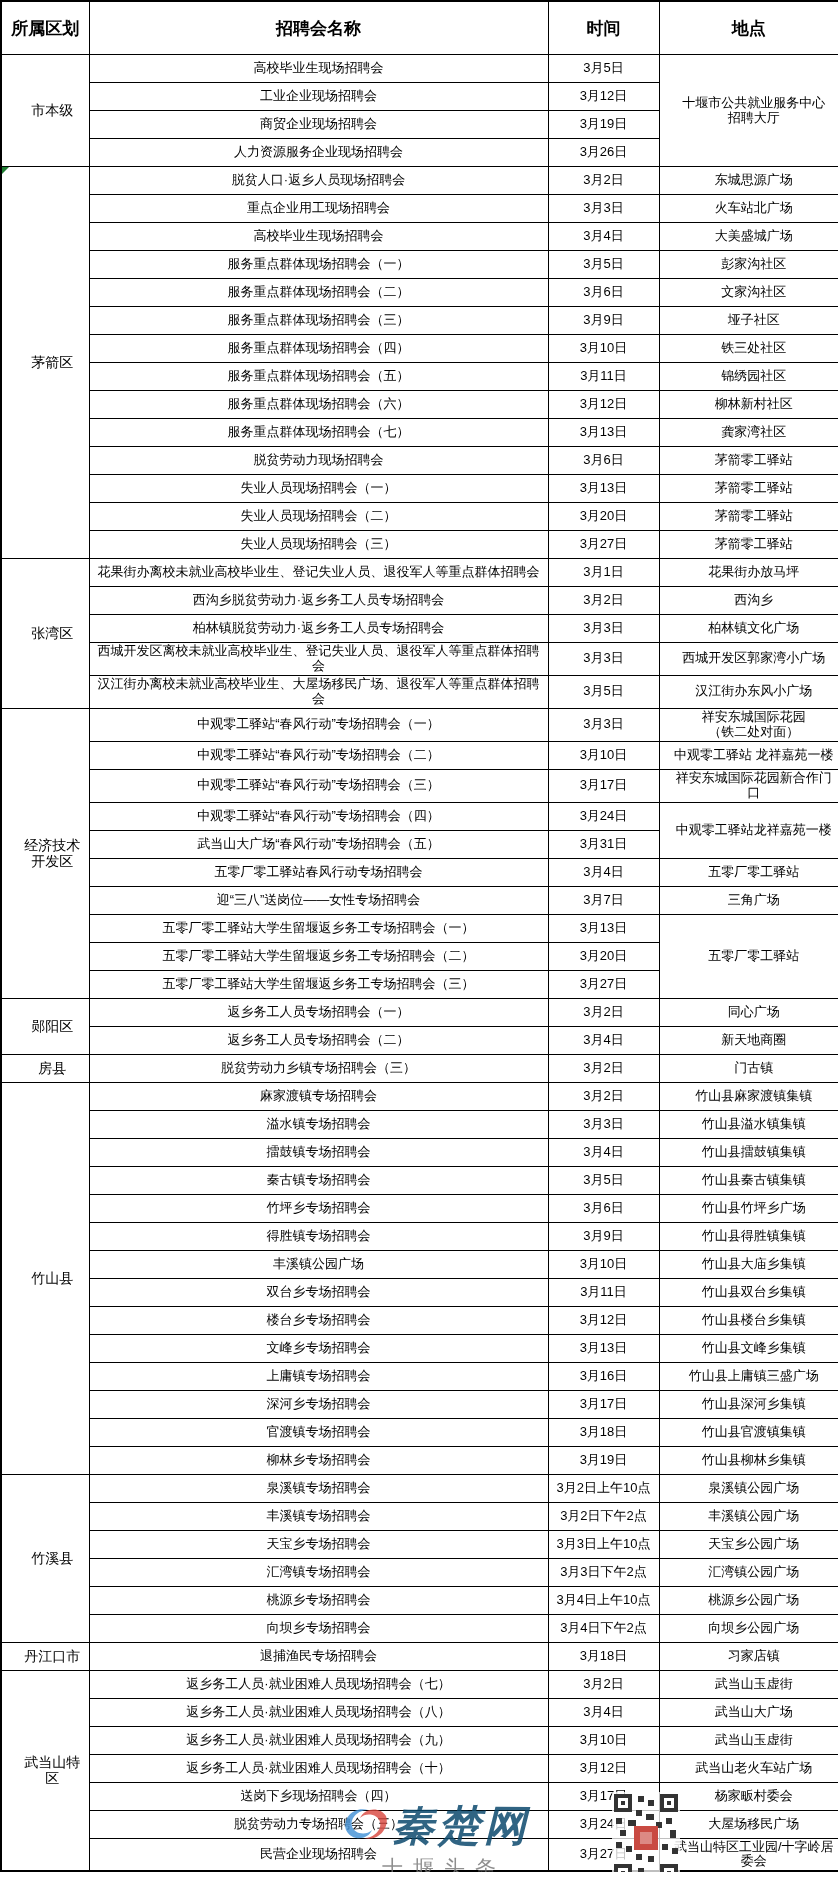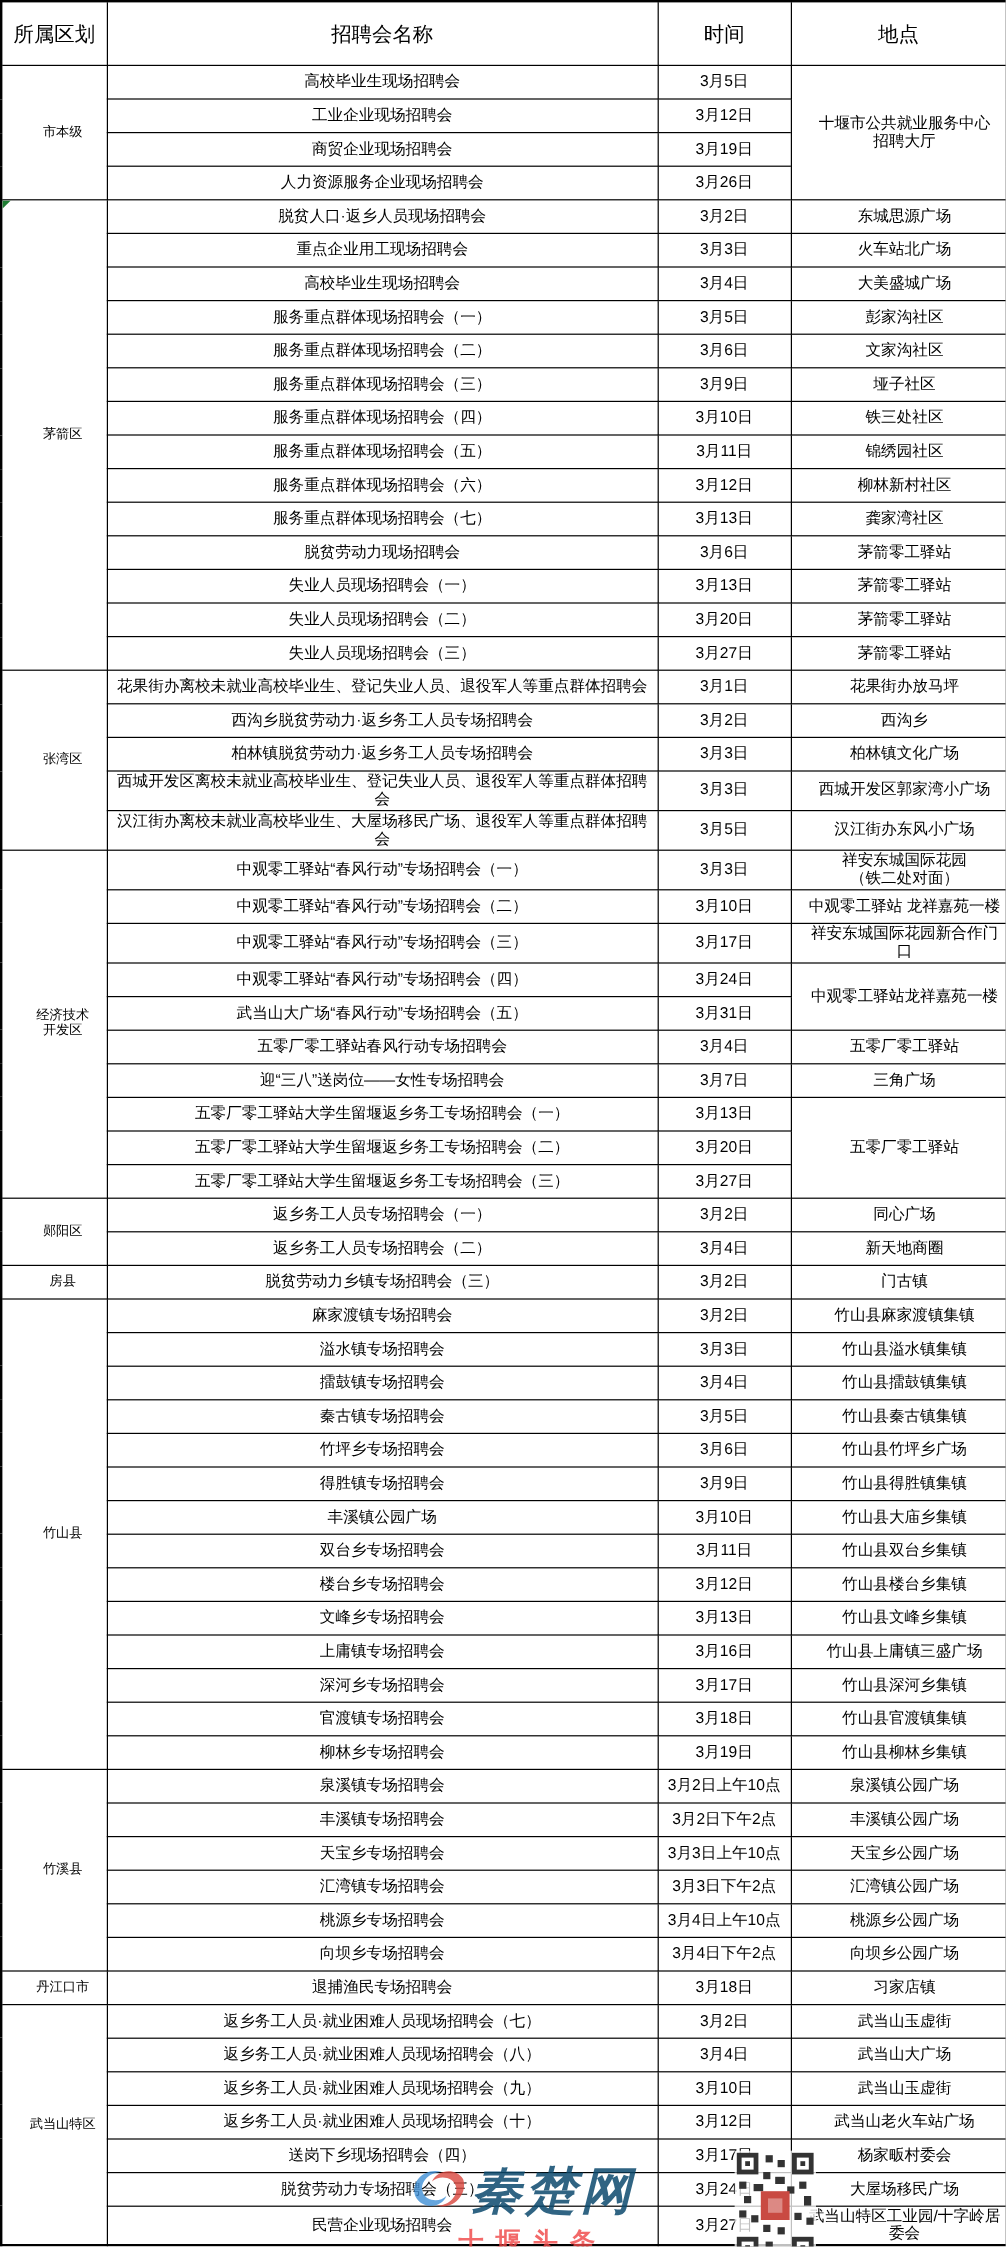--- a/index.html
+++ b/index.html
@@ -7,39 +7,39 @@
   .page{position:relative;width:838px;background:#fff;}
   .title{height:38px;display:flex;align-items:center;justify-content:center;
          font-size:27px;font-weight:bold;letter-spacing:1px;}
   table{border-collapse:collapse;width:838px;table-layout:fixed;border:2px solid #000;}
   col.c-district{width:88px;}
   col.c-name{width:459px;}
   col.c-time{width:111px;}
   col.c-loc{width:180px;}
   th,td{border:1px solid #000;text-align:center;vertical-align:middle;
         padding:1px 2px;overflow:hidden;}
-  th{height:50px;font-size:17px;font-weight:normal;margin-top:48px;}
+  th{height:50px;font-size:17px;font-weight:bold;margin-top:48px;}
   td{height:25px;font-size:13px;font-weight:normal;line-height:1.15;}
-  td.district{font-size:11px;white-space:pre-line;padding-left:16px;}
+  td.district{font-size:14px;white-space:pre-line;padding-left:16px;}
   td.name{font-size:13px;}
   td.time{font-size:13px;}
   td.loc{font-size:13px;white-space:pre-line;padding-left:12px;}
   td.flagged{position:relative;}
   td.flagged::before{content:"";position:absolute;top:0;left:0;width:0;height:0;
         border-top:7px solid #1e7d32;border-right:7px solid transparent;}
   
   .watermark{position:absolute;left:340px;top:1792px;width:350px;height:94px;
         pointer-events:none;display:flex;align-items:flex-start;}
   .wm-left{position:relative;width:260px;height:94px;}
   .wm-logo{position:absolute;left:0;top:10px;}
   .wm-site{position:absolute;left:52px;top:6px;font-size:42px;font-weight:bold;
         font-style:italic;color:#0c4a6e;opacity:.85;letter-spacing:4px;
         font-family:"Liberation Serif","DejaVu Serif",serif;}
-  .wm-tagline{position:absolute;left:42px;top:62px;font-size:21px;font-weight:bold;
-        color:#ef4444;opacity:.8;letter-spacing:10px;}
+  .wm-tagline{position:absolute;left:42px;top:62px;font-size:21px;font-weight:normal;
+        color:#737373;opacity:.8;letter-spacing:10px;}
   .wm-qr{position:absolute;left:272px;top:0;}
 </style>
 </head>
 <body>
 
 <div class="page">
 
 
   <table>
     <colgroup>

